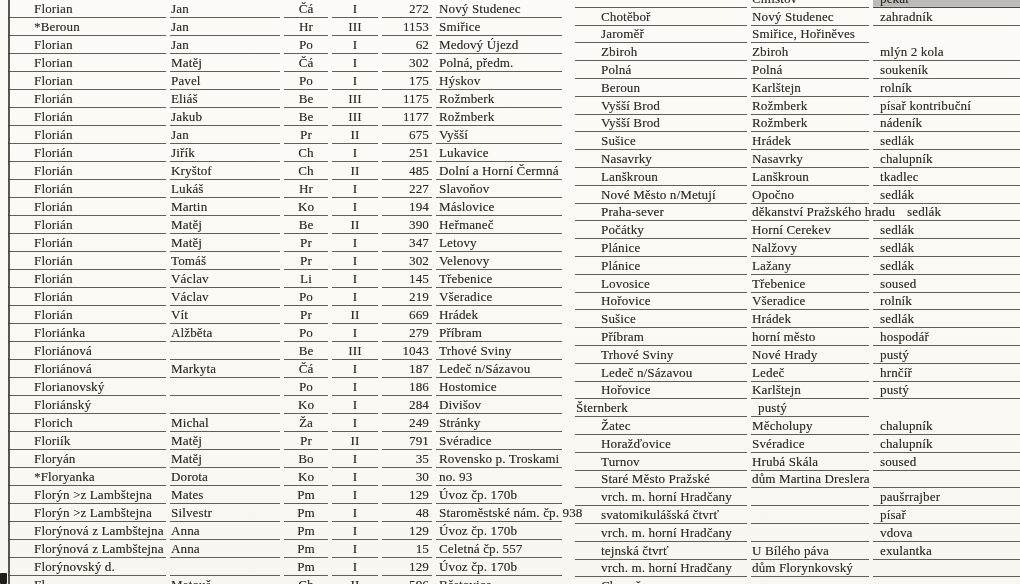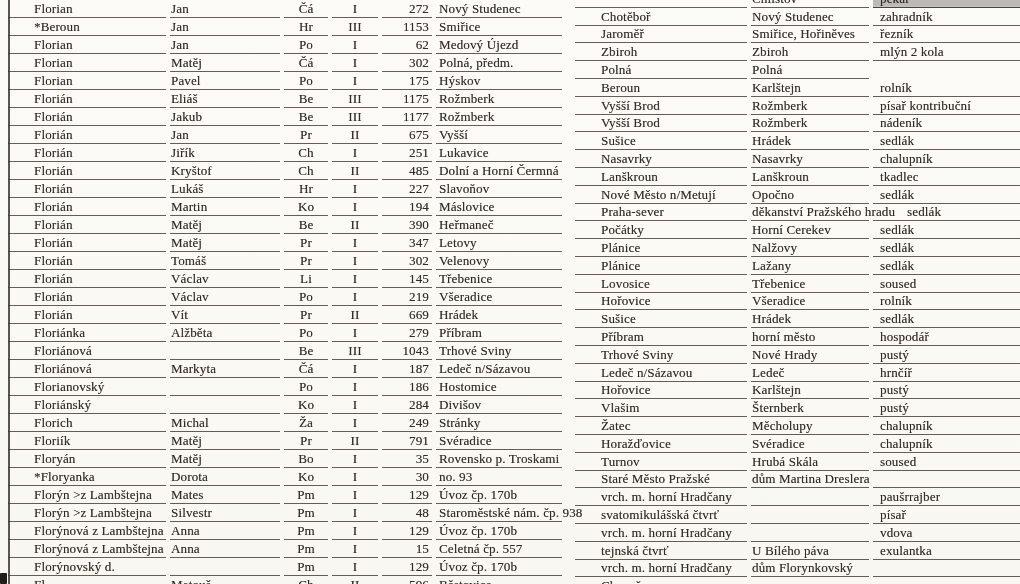--- a/index.html
+++ b/index.html
@@ -342,30 +342,30 @@
         <span class="c c-povolani hl">pekař</span>
       </div>
       <div class="rrow">
         <span class="c c-okres">Chotěboř</span>
         <span class="c c-panstvi">Nový Studenec</span>
         <span class="c c-povolani">zahradník</span>
       </div>
       <div class="rrow">
         <span class="c c-okres">Jaroměř</span>
         <span class="c c-panstvi">Smiřice, Hořiněves</span>
-        <span class="c c-povolani">řezník</span>
       </div>
       <div class="rrow">
         <span class="c c-okres">Zbiroh</span>
         <span class="c c-panstvi">Zbiroh</span>
         <span class="c c-povolani">mlýn 2 kola</span>
       </div>
       <div class="rrow">
         <span class="c c-okres">Polná</span>
         <span class="c c-panstvi">Polná</span>
+        <span class="c c-povolani">soukeník</span>
       </div>
       <div class="rrow">
         <span class="c c-okres">Beroun</span>
         <span class="c c-panstvi">Karlštejn</span>
         <span class="c c-povolani">rolník</span>
       </div>
       <div class="rrow">
         <span class="c c-okres">Vyšší Brod</span>
         <span class="c c-panstvi">Rožmberk</span>
         <span class="c c-povolani">písař kontribuční</span>
@@ -444,21 +444,20 @@
         <span class="c c-okres">Ledeč n/Sázavou</span>
         <span class="c c-panstvi">Ledeč</span>
         <span class="c c-povolani">hrnčíř</span>
       </div>
       <div class="rrow">
         <span class="c c-okres">Hořovice</span>
         <span class="c c-panstvi">Karlštejn</span>
         <span class="c c-povolani">pustý</span>
       </div>
       <div class="rrow">
-        <span class="c c-okres">Vlašim</span>
         <span class="c c-panstvi">Šternberk</span>
         <span class="c c-povolani">pustý</span>
       </div>
       <div class="rrow">
         <span class="c c-okres">Žatec</span>
         <span class="c c-panstvi">Měcholupy</span>
         <span class="c c-povolani">chalupník</span>
       </div>
       <div class="rrow">
         <span class="c c-okres">Horažďovice</span>

